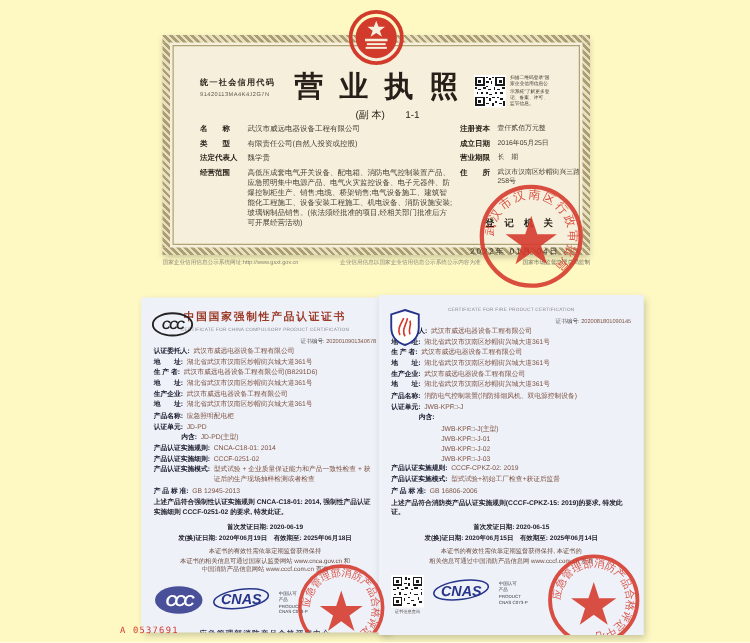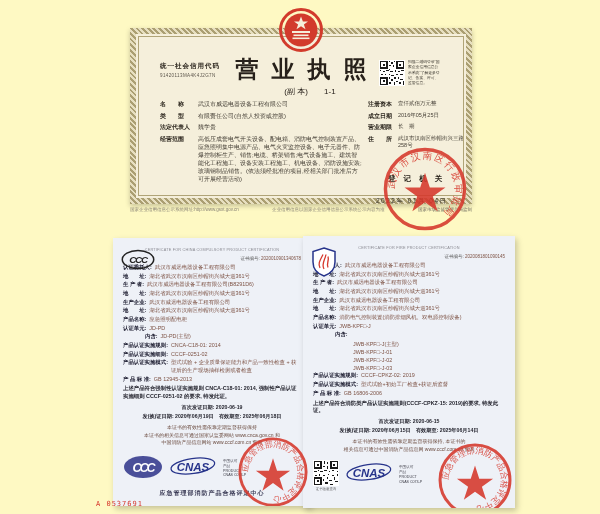--- a/index.html
+++ b/index.html
@@ -175,20 +175,21 @@
   </div>
 
   <div class="cert cert-left">
     <div class="cert-head">
       <span class="hlogo">
         <svg width="34" height="21" viewBox="0 0 80 48">
           <ellipse cx="40" cy="24" rx="37" ry="21" fill="none" stroke="#222" stroke-width="3.5"></ellipse>
           <text x="40" y="32" text-anchor="middle" font-size="23" font-weight="bold" font-style="italic" fill="#222" letter-spacing="-3">CCC</text>
         </svg>
       </span>
+      <div class="cert-title">中国国家强制性产品认证证书</div>
       <div class="cert-sub">CERTIFICATE FOR CHINA COMPULSORY PRODUCT CERTIFICATION</div>
     </div>
     <div class="cert-no">
       <span>证书编号:</span>
       <span class="v">2020010901340678</span>
     </div>
 
     <div>
 
         <div class="crow">

